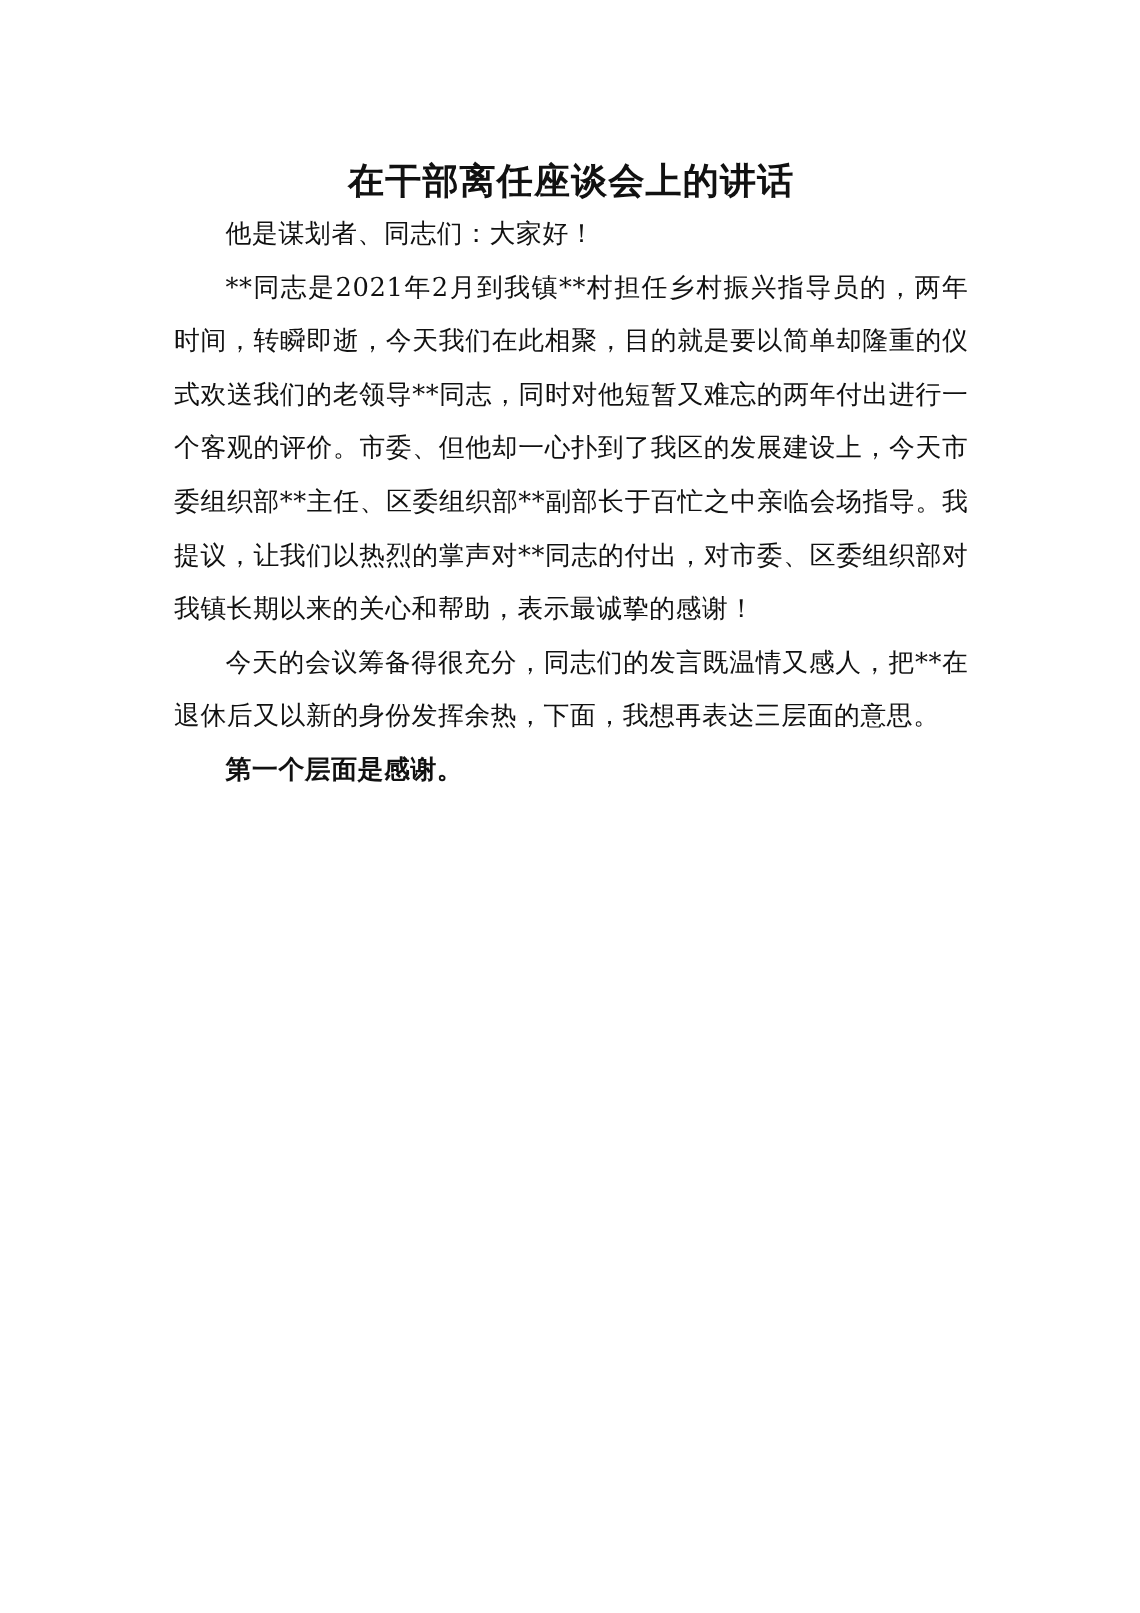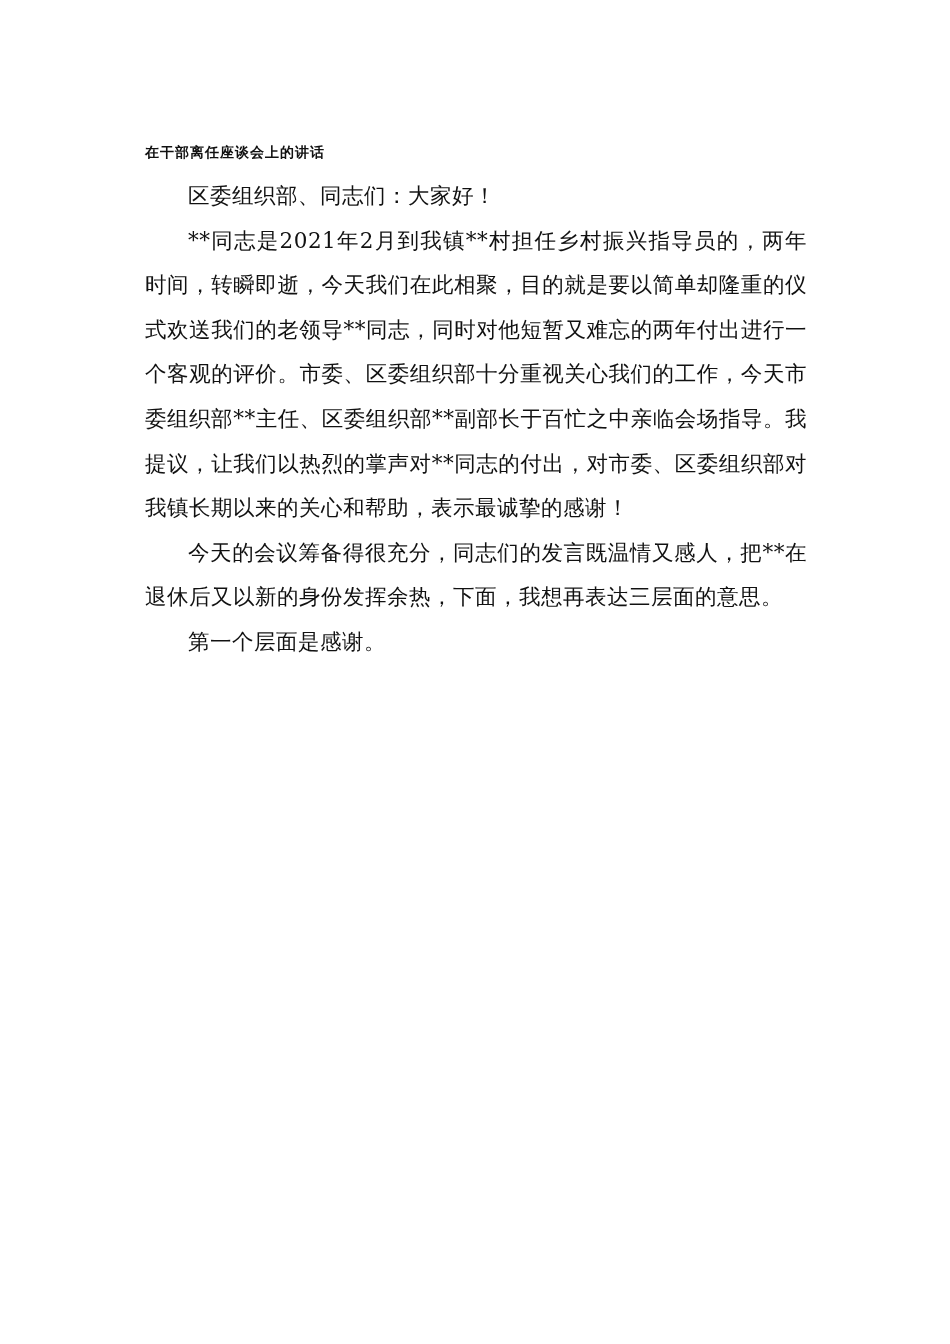--- a/index.html
+++ b/index.html
@@ -15,42 +15,43 @@
       font-family: "DejaVu Serif", "Liberation Serif", serif;
       color: #111111;
     }
     .page {
       position: absolute;
       left: 145px;
       top: 132px;
       width: 662px;
     }
     .title {
+      text-align: center;
       font-weight: bold;
-      font-size: 14px;
+      font-size: 30px;
       line-height: 40px;
       height: 40px;
       margin: 0 0 2px 0;
       letter-spacing: 1px;
     }
     .para {
       font-size: 21.5px;
       line-height: 44.6px;
       margin: 0;
       text-align: justify;
       text-indent: 2em;
       letter-spacing: 0.5px;
     }
     .para.bold {
-      font-weight: normal;
+      font-weight: bold;
     }
   </style>
 </head>
 <body>
 
 <div class="page">
   <h1 class="title">在干部离任座谈会上的讲话</h1>
 
-  <p class="para">区委组织部、同志们：大家好！</p>
-  <p class="para">**同志是2021年2月到我镇**村担任乡村振兴指导员的，两年时间，转瞬即逝，今天我们在此相聚，目的就是要以简单却隆重的仪式欢送我们的老领导**同志，同时对他短暂又难忘的两年付出进行一个客观的评价。市委、区委组织部十分重视关心我们的工作，今天市委组织部**主任、区委组织部**副部长于百忙之中亲临会场指导。我提议，让我们以热烈的掌声对**同志的付出，对市委、区委组织部对我镇长期以来的关心和帮助，表示最诚挚的感谢！</p>
+  <p class="para">他是谋划者、同志们：大家好！</p>
+  <p class="para">**同志是2021年2月到我镇**村担任乡村振兴指导员的，两年时间，转瞬即逝，今天我们在此相聚，目的就是要以简单却隆重的仪式欢送我们的老领导**同志，同时对他短暂又难忘的两年付出进行一个客观的评价。市委、但他却一心扑到了我区的发展建设上，今天市委组织部**主任、区委组织部**副部长于百忙之中亲临会场指导。我提议，让我们以热烈的掌声对**同志的付出，对市委、区委组织部对我镇长期以来的关心和帮助，表示最诚挚的感谢！</p>
   <p class="para">今天的会议筹备得很充分，同志们的发言既温情又感人，把**在退休后又以新的身份发挥余热，下面，我想再表达三层面的意思。</p>
   <p class="para bold">第一个层面是感谢。</p>
 </div>
 
 </body></html>

